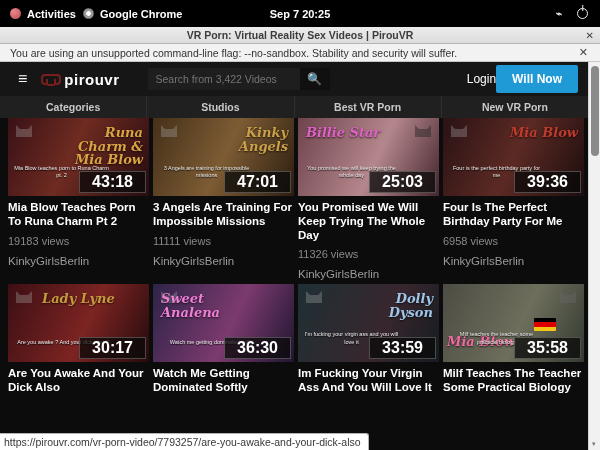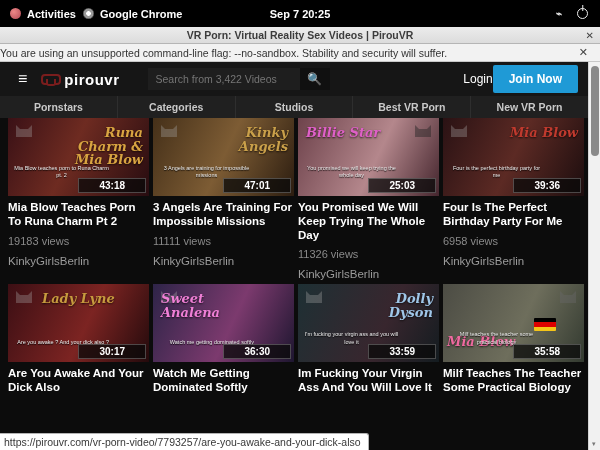--- a/index.html
+++ b/index.html
@@ -24,21 +24,21 @@
 
   
   .titlebar { height:17px; background:linear-gradient(#ececec,#dcdcdc);
     border-bottom:1px solid #b5b5b5; display:flex; align-items:center; position:relative; }
   .tab-title { width:100%; text-align:center; font-size:10.5px; font-weight:bold; color:#3c3c3c; }
   .tb-close { position:absolute; right:6px; font-size:10px; color:#444; cursor:pointer; }
 
   
   .warnbar { height:18px; background:#f2f2f2; border-bottom:1px solid #c8c8c8;
     display:flex; align-items:center; font-size:10.5px; color:#333; }
-  .warn-text { }
+  .warn-text { padding-left:10px; }
   .warn-close { margin-left:auto; padding-right:12px; font-size:11px; color:#444; cursor:pointer; }
 
   
   .viewport { position:relative; height:388px; display:flex; }
   .page { width:588px; height:100%; background:#0c0c0c; }
   .scrollbar { width:12px; background:#f1f1f1; position:relative; border-left:1px solid #d5d5d5; }
   .sb-thumb { position:absolute; top:4px; left:2px; width:8px; height:90px;
     background:#8a8a8a; border-radius:4px; cursor:grab; }
   .sb-arrow { position:absolute; bottom:2px; left:3px; font-size:7px; color:#777; }
 
@@ -85,21 +85,21 @@
   .c4 .thumb { background:linear-gradient(115deg,#3c0f14,#7c2422 55%,#240a0c); }
   .c5 .thumb { background:linear-gradient(115deg,#2e2448,#7c3a6e 55%,#1e1630); }
   .c6 .thumb { background:linear-gradient(115deg,#1e3034,#38262e 60%,#141c20); }
   .c7 .thumb { background:linear-gradient(115deg,#4c4c44,#6e6e5c 55%,#333a30); }
   .overlay-name { position:absolute; top:8px; right:6px; max-width:85px; text-align:right;
     font-family:"DejaVu Serif",serif; font-style:italic; font-weight:bold; font-size:13px;
     line-height:1.05; text-shadow:0 1px 2px rgba(0,0,0,.7); }
   .overlay-sub { position:absolute; bottom:16px; right:40px; max-width:95px; text-align:center;
     color:#eee; font-size:5.5px; line-height:1.4; text-shadow:0 1px 1px #000; }
   .duration { position:absolute; bottom:3px; right:3px; background:rgba(10,10,10,.75);
-    color:#fff; font-size:10px; font-weight:bold; padding:1px 20px; border:1px solid rgba(255,255,255,.25); }
+    color:#fff; font-size:16px; font-weight:bold; padding:1px 12px; border:1px solid rgba(255,255,255,.25); }
   .cat-logo { position:absolute; top:5px; left:6px; opacity:.55; }
   .c2 .cat-logo, .c7 .cat-logo { left:auto; right:6px; }
   .c2 .overlay-name, .c5 .overlay-name { right:auto; left:8px; text-align:left; }
   .c4 .overlay-name { right:auto; left:34px; text-align:left; }
   .c7 .overlay-name { top:auto; bottom:14px; left:4px; right:auto; text-align:left; }
   .flag-de { position:absolute; top:34px; right:28px; width:22px; height:13px;
     background:linear-gradient(#000 0 33%,#d00 33% 66%,#f5c518 66%); border-radius:1px; }
   .v-title { color:#fff; font-size:11.5px; font-weight:bold; line-height:1.2;
     margin-top:5px; min-height:28px; }
   .v-views { color:#8a8a8a; font-size:11px; margin-top:6px; }
@@ -151,26 +151,25 @@
       <span class="logo-text">pirouvr</span>
     </div>
     <div class="search-wrap">
       <input class="search-input" type="text" placeholder="Search from 3,422 Videos" style="">
       <button class="search-btn">
         <span>🔍</span>
       </button>
     </div>
     <div class="hdr-right">
       <span class="login">Login</span>
-      <button class="join-btn">Join Now</button>
+      <button class="join-btn">Will Now</button>
     </div>
   </div>
 
   <div class="navbar">
-    <div class="nav-item">Pornstars</div>
     <div class="nav-item">Categories</div>
     <div class="nav-item">Studios</div>
     <div class="nav-item">Best VR Porn</div>
     <div class="nav-item">New VR Porn</div>
   </div>
 
 
   <div class="grid">
 
     <div class="card c0">

